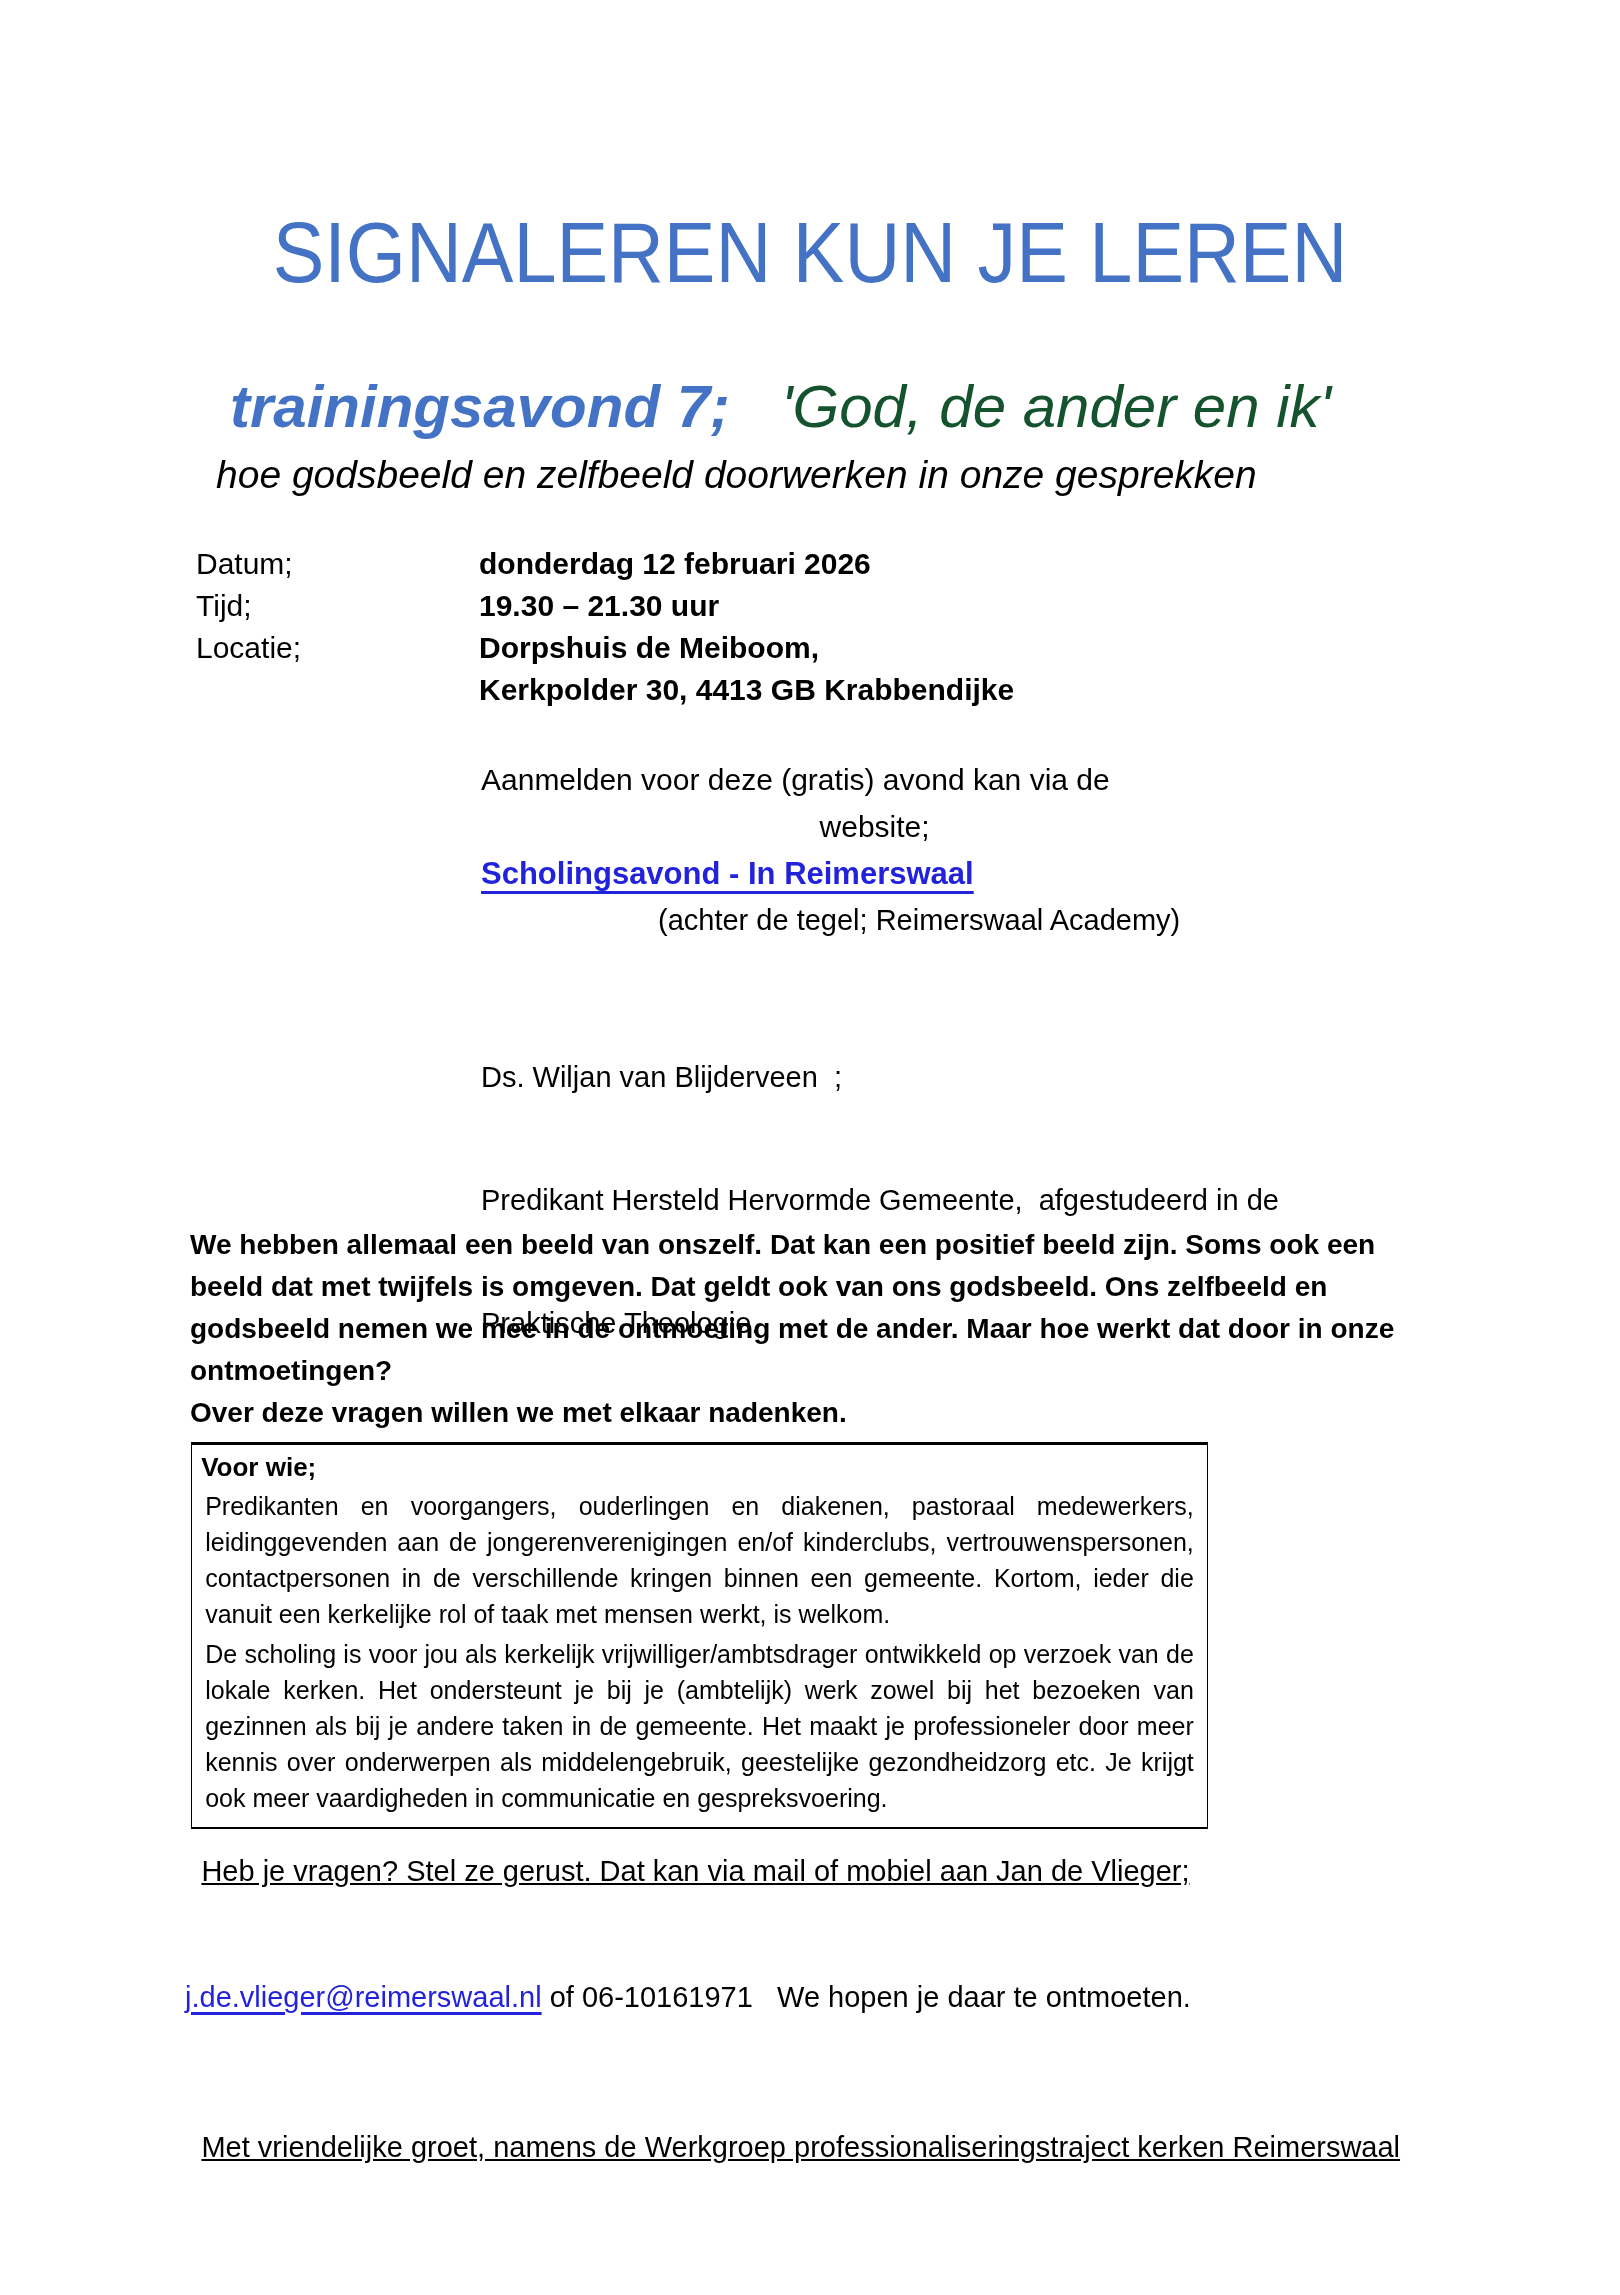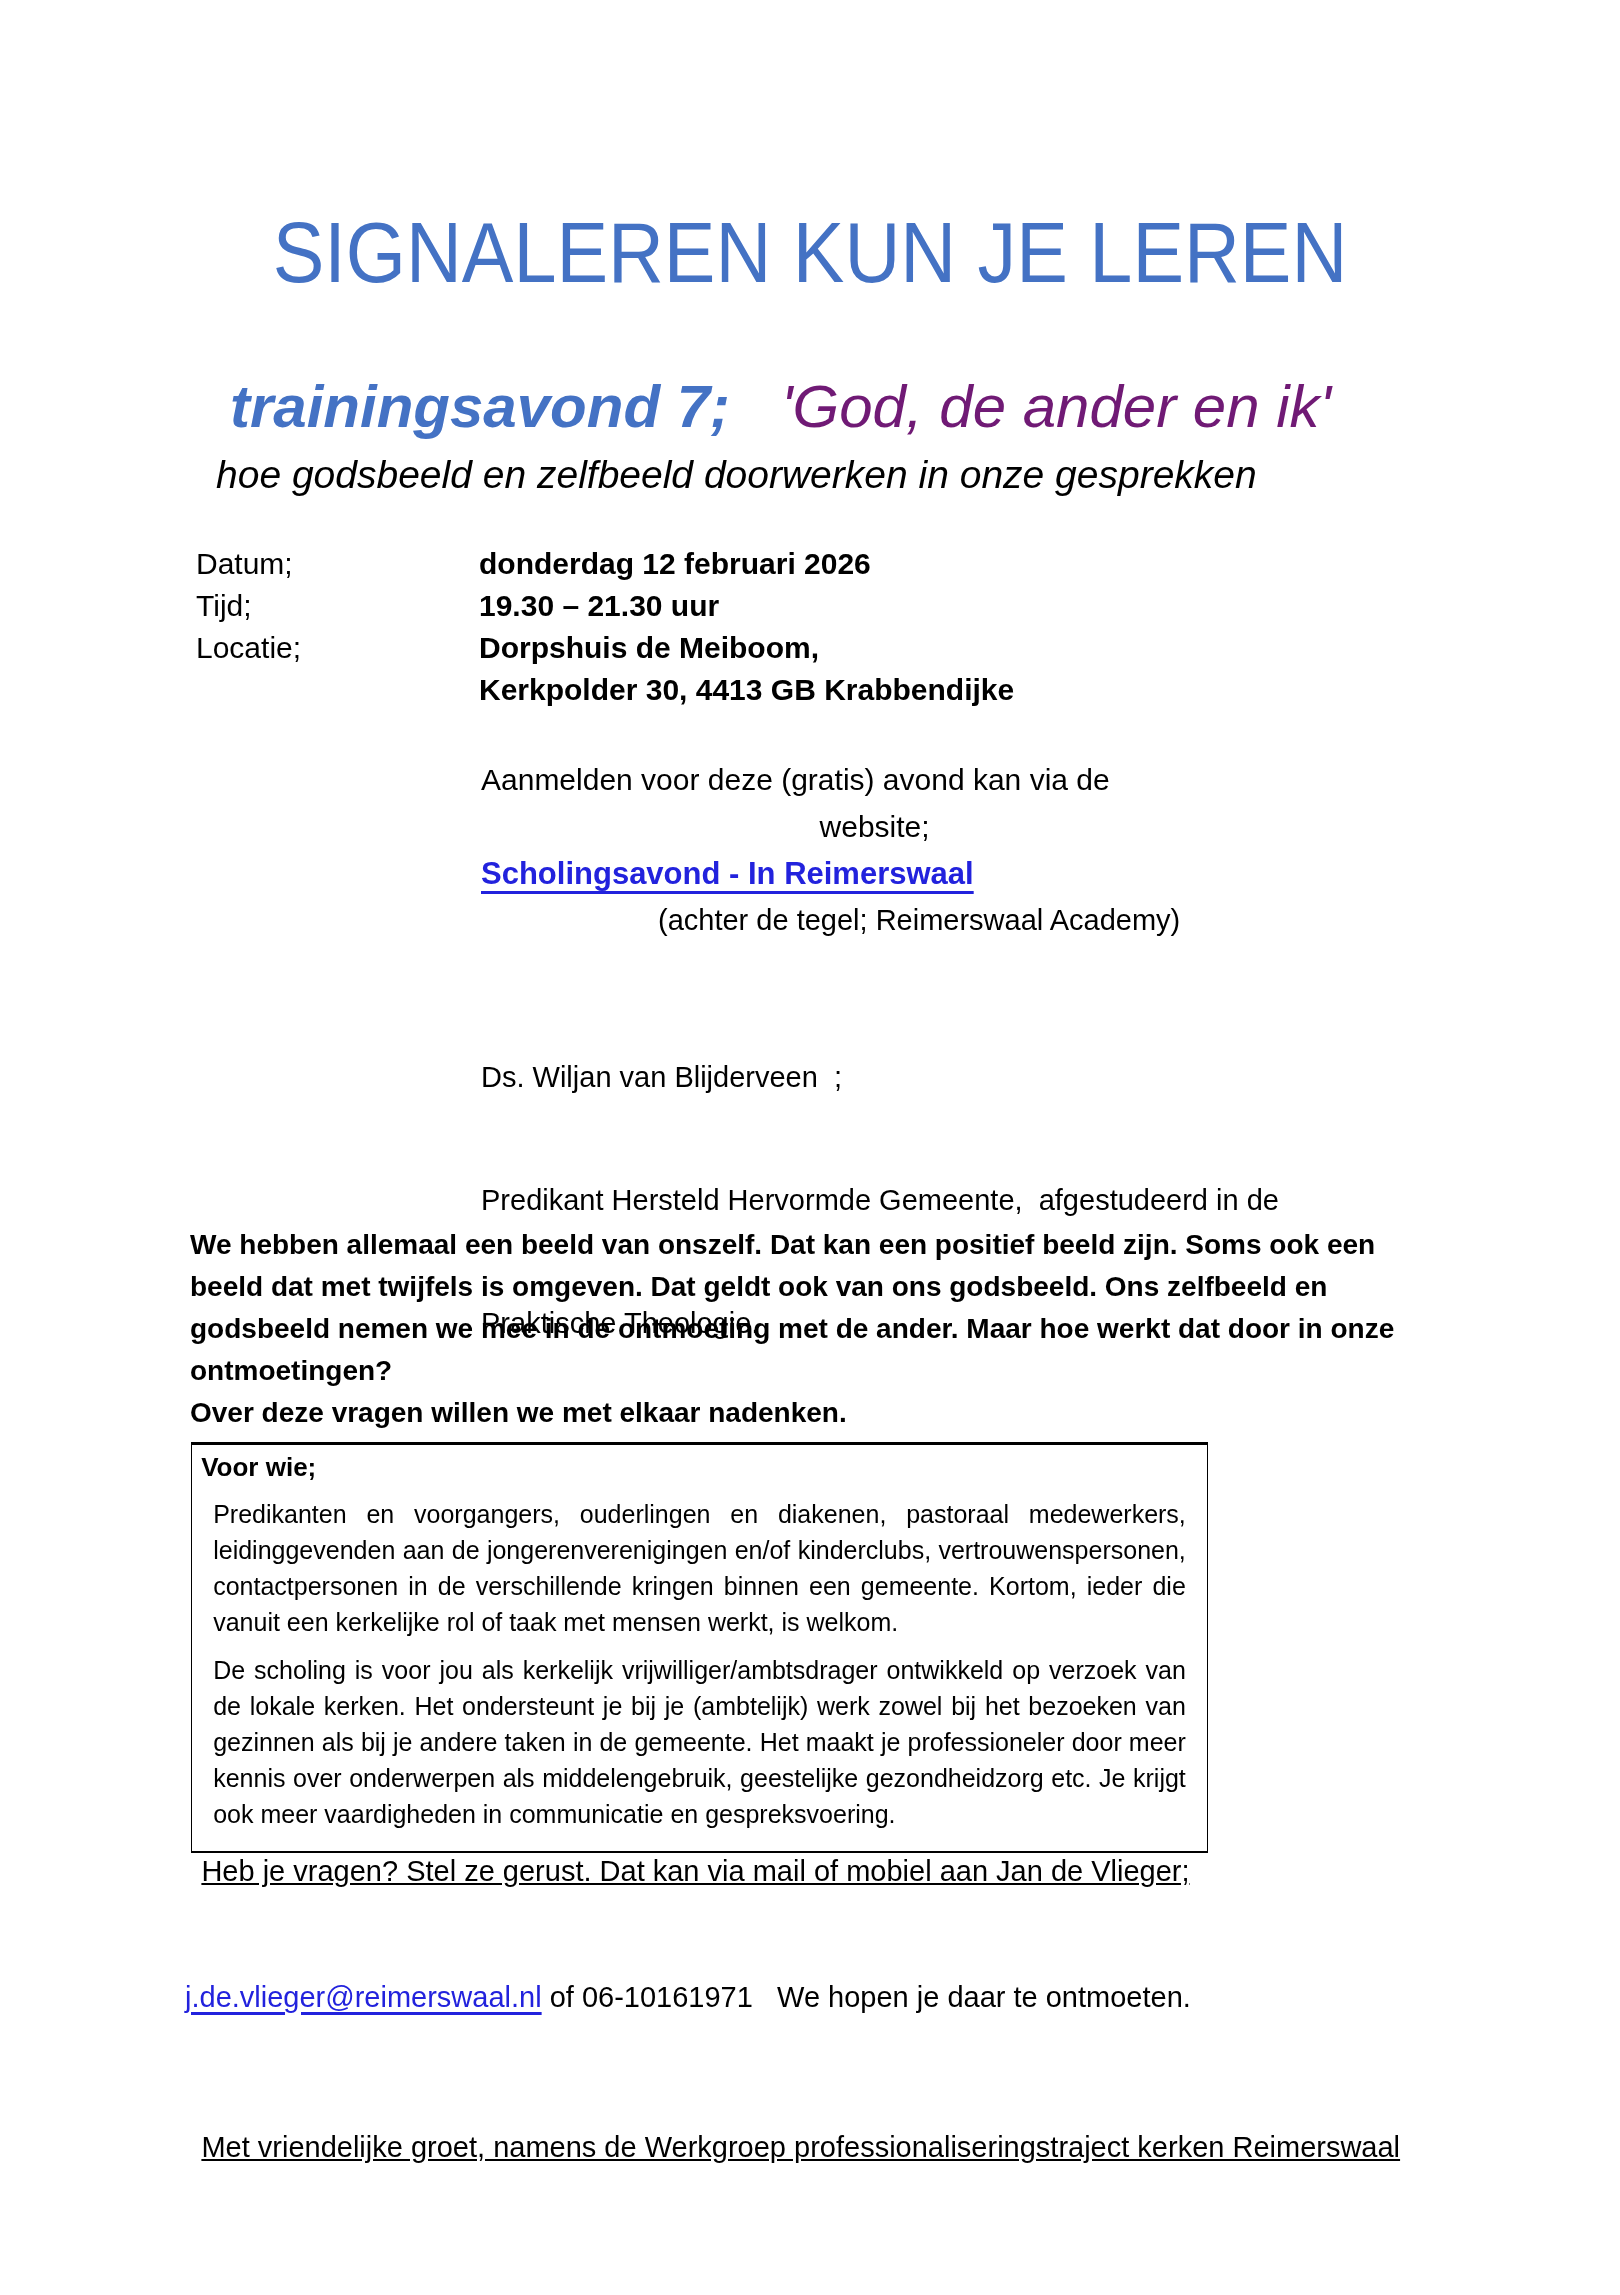--- a/index.html
+++ b/index.html
@@ -33,21 +33,21 @@
   .subtitle1 {
     position: absolute;
     top: 372px;
     left: 230px;
     font-size: 60px;
     line-height: 69px;
     font-style: italic;
     white-space: nowrap;
   }
   .subtitle1 .lead { color: var(--accent-blue, #4472C4); margin-right: 51px; font-weight: bold; }
-  .subtitle1 .quote { color: #701a75; }
+  .subtitle1 .quote { color: #14532d; }
 
   .subtitle2 {
     position: absolute;
     top: 451px;
     left: 216px;
     font-size: 39px;
     line-height: 47px;
     font-style: italic;
     white-space: nowrap;
   }
@@ -122,21 +122,21 @@
     padding: 5.2px 9.2px 6.5px 9.2px;
     font-size: 25px;
     line-height: 36px;
   }
   .audience-box .box-heading {
     margin: 0;
     font-size: 26px;
     line-height: 34px;
     font-weight: 700;
   }
-  .audience-box p { margin: 12px; text-align: justify; }
+  .audience-box p { margin: 4px; text-align: justify; }
 
   
   .contact {
     position: absolute;
     top: 1766px;
     left: 185px;
     font-size: 29px;
     line-height: 42px;
     white-space: pre-wrap;
   }

